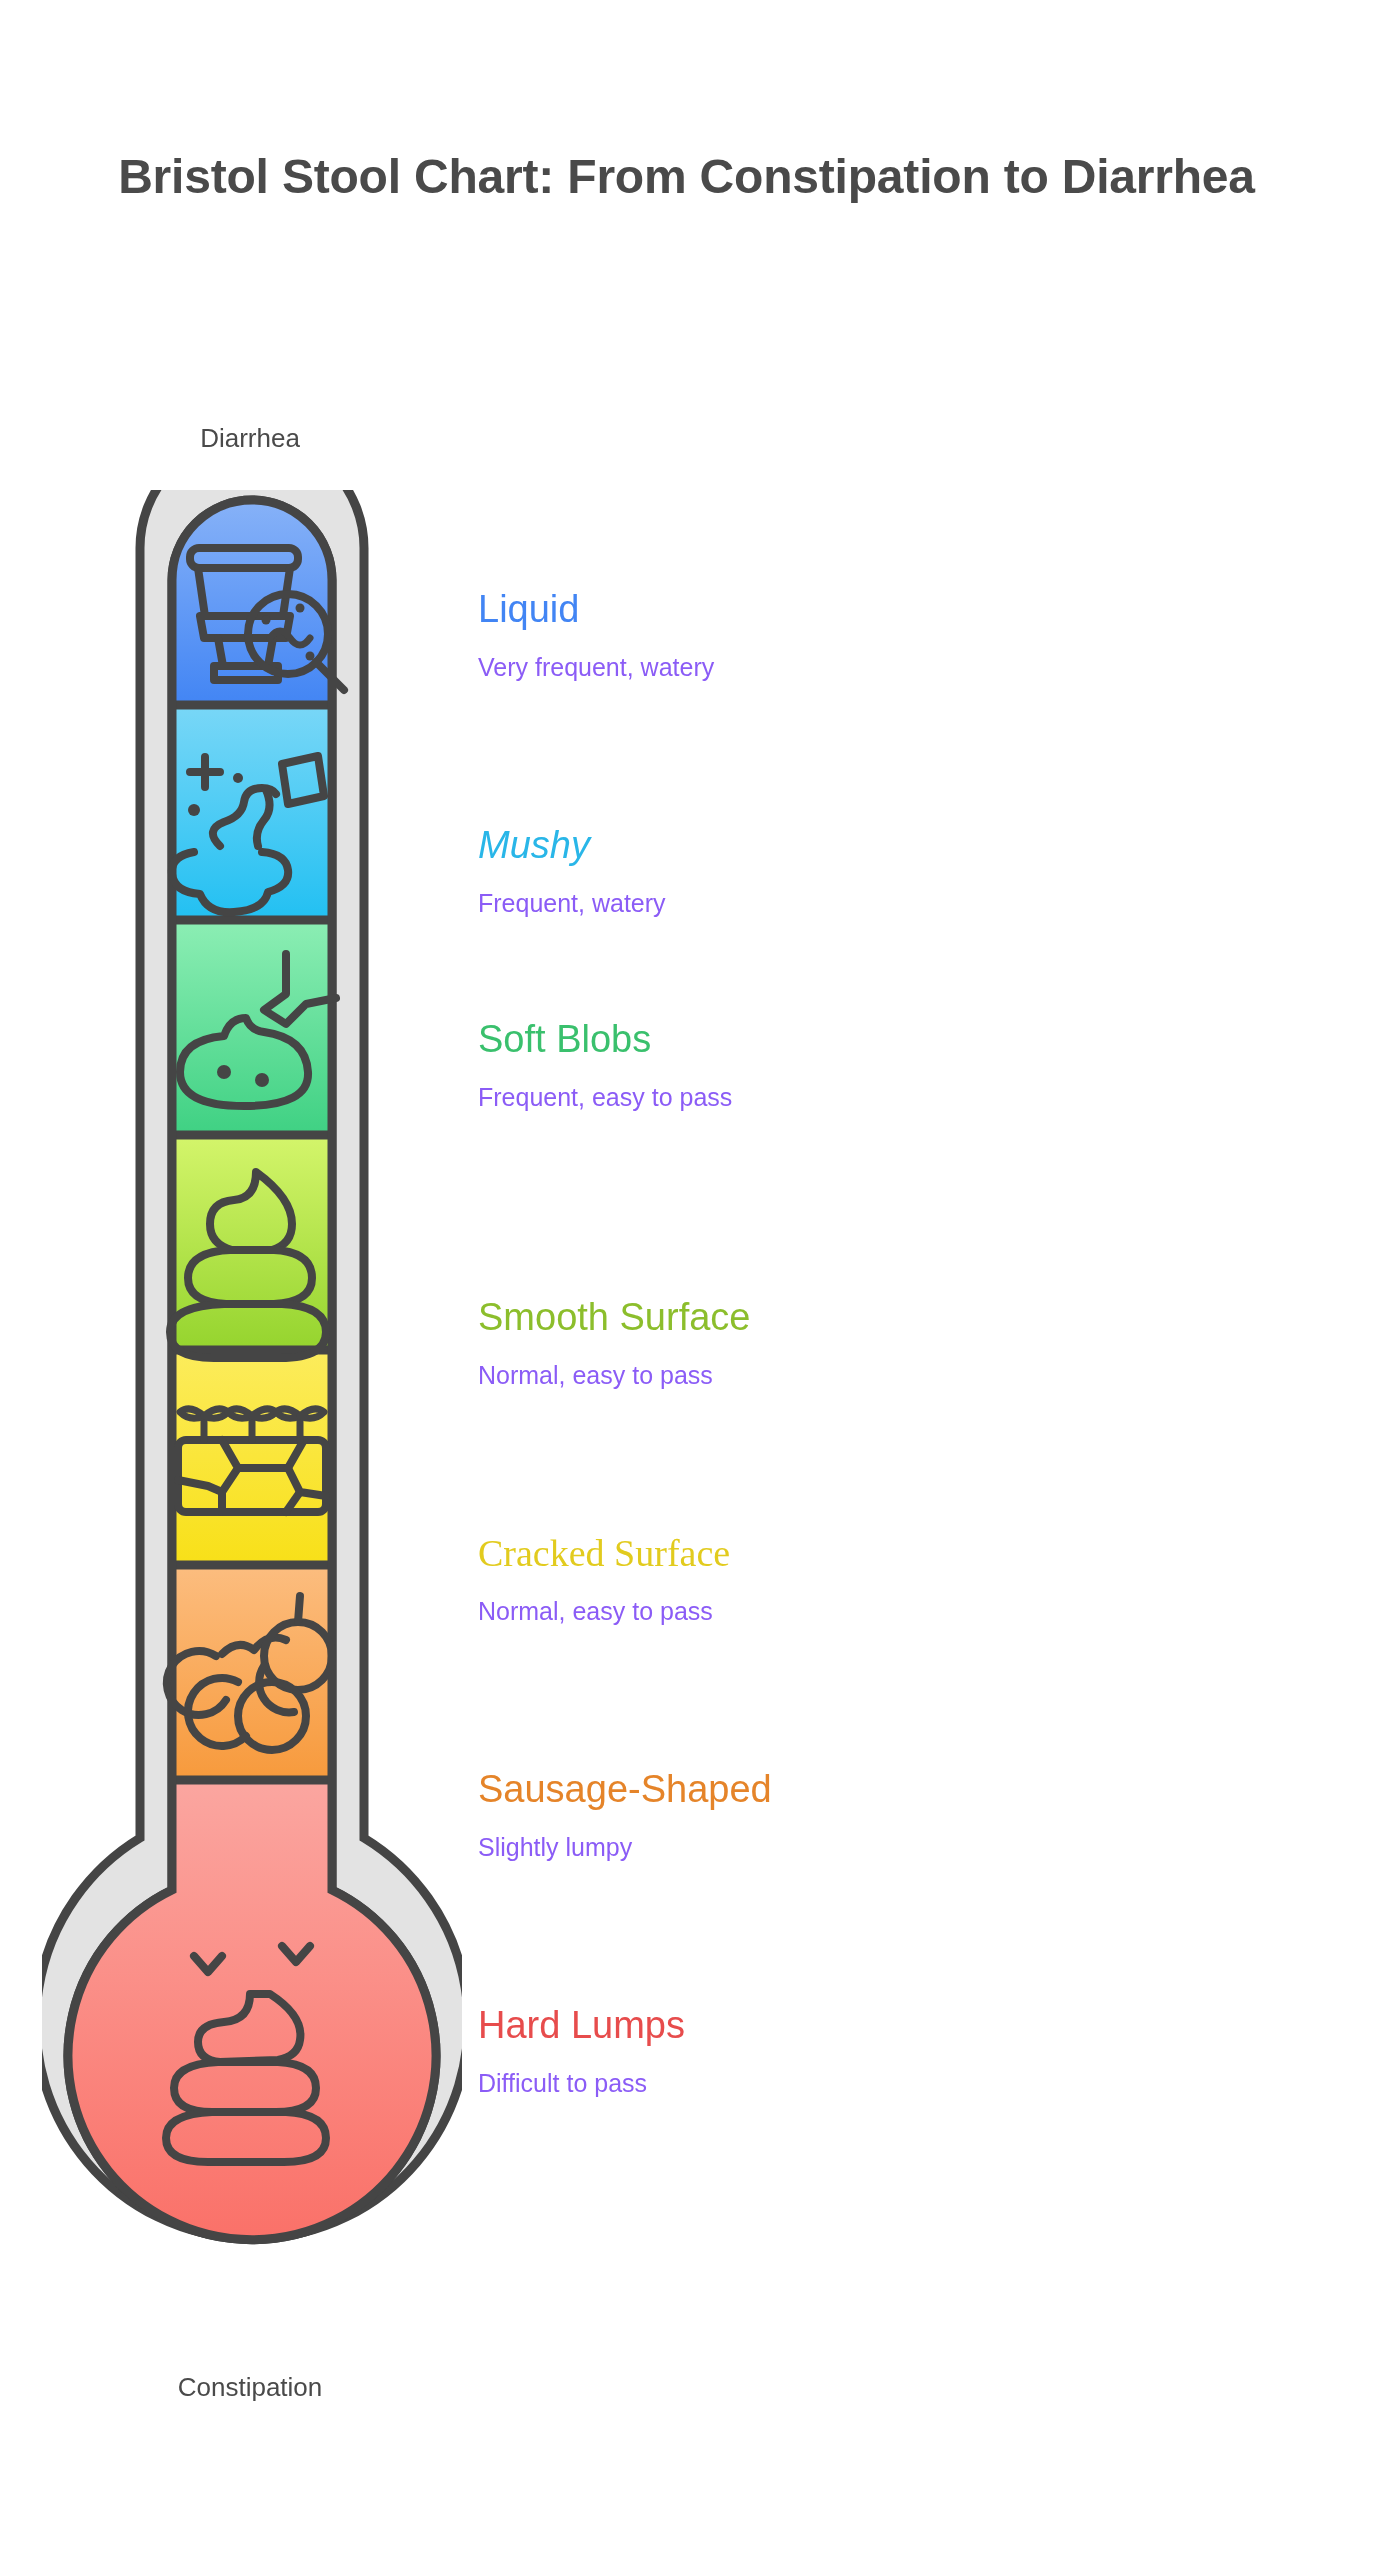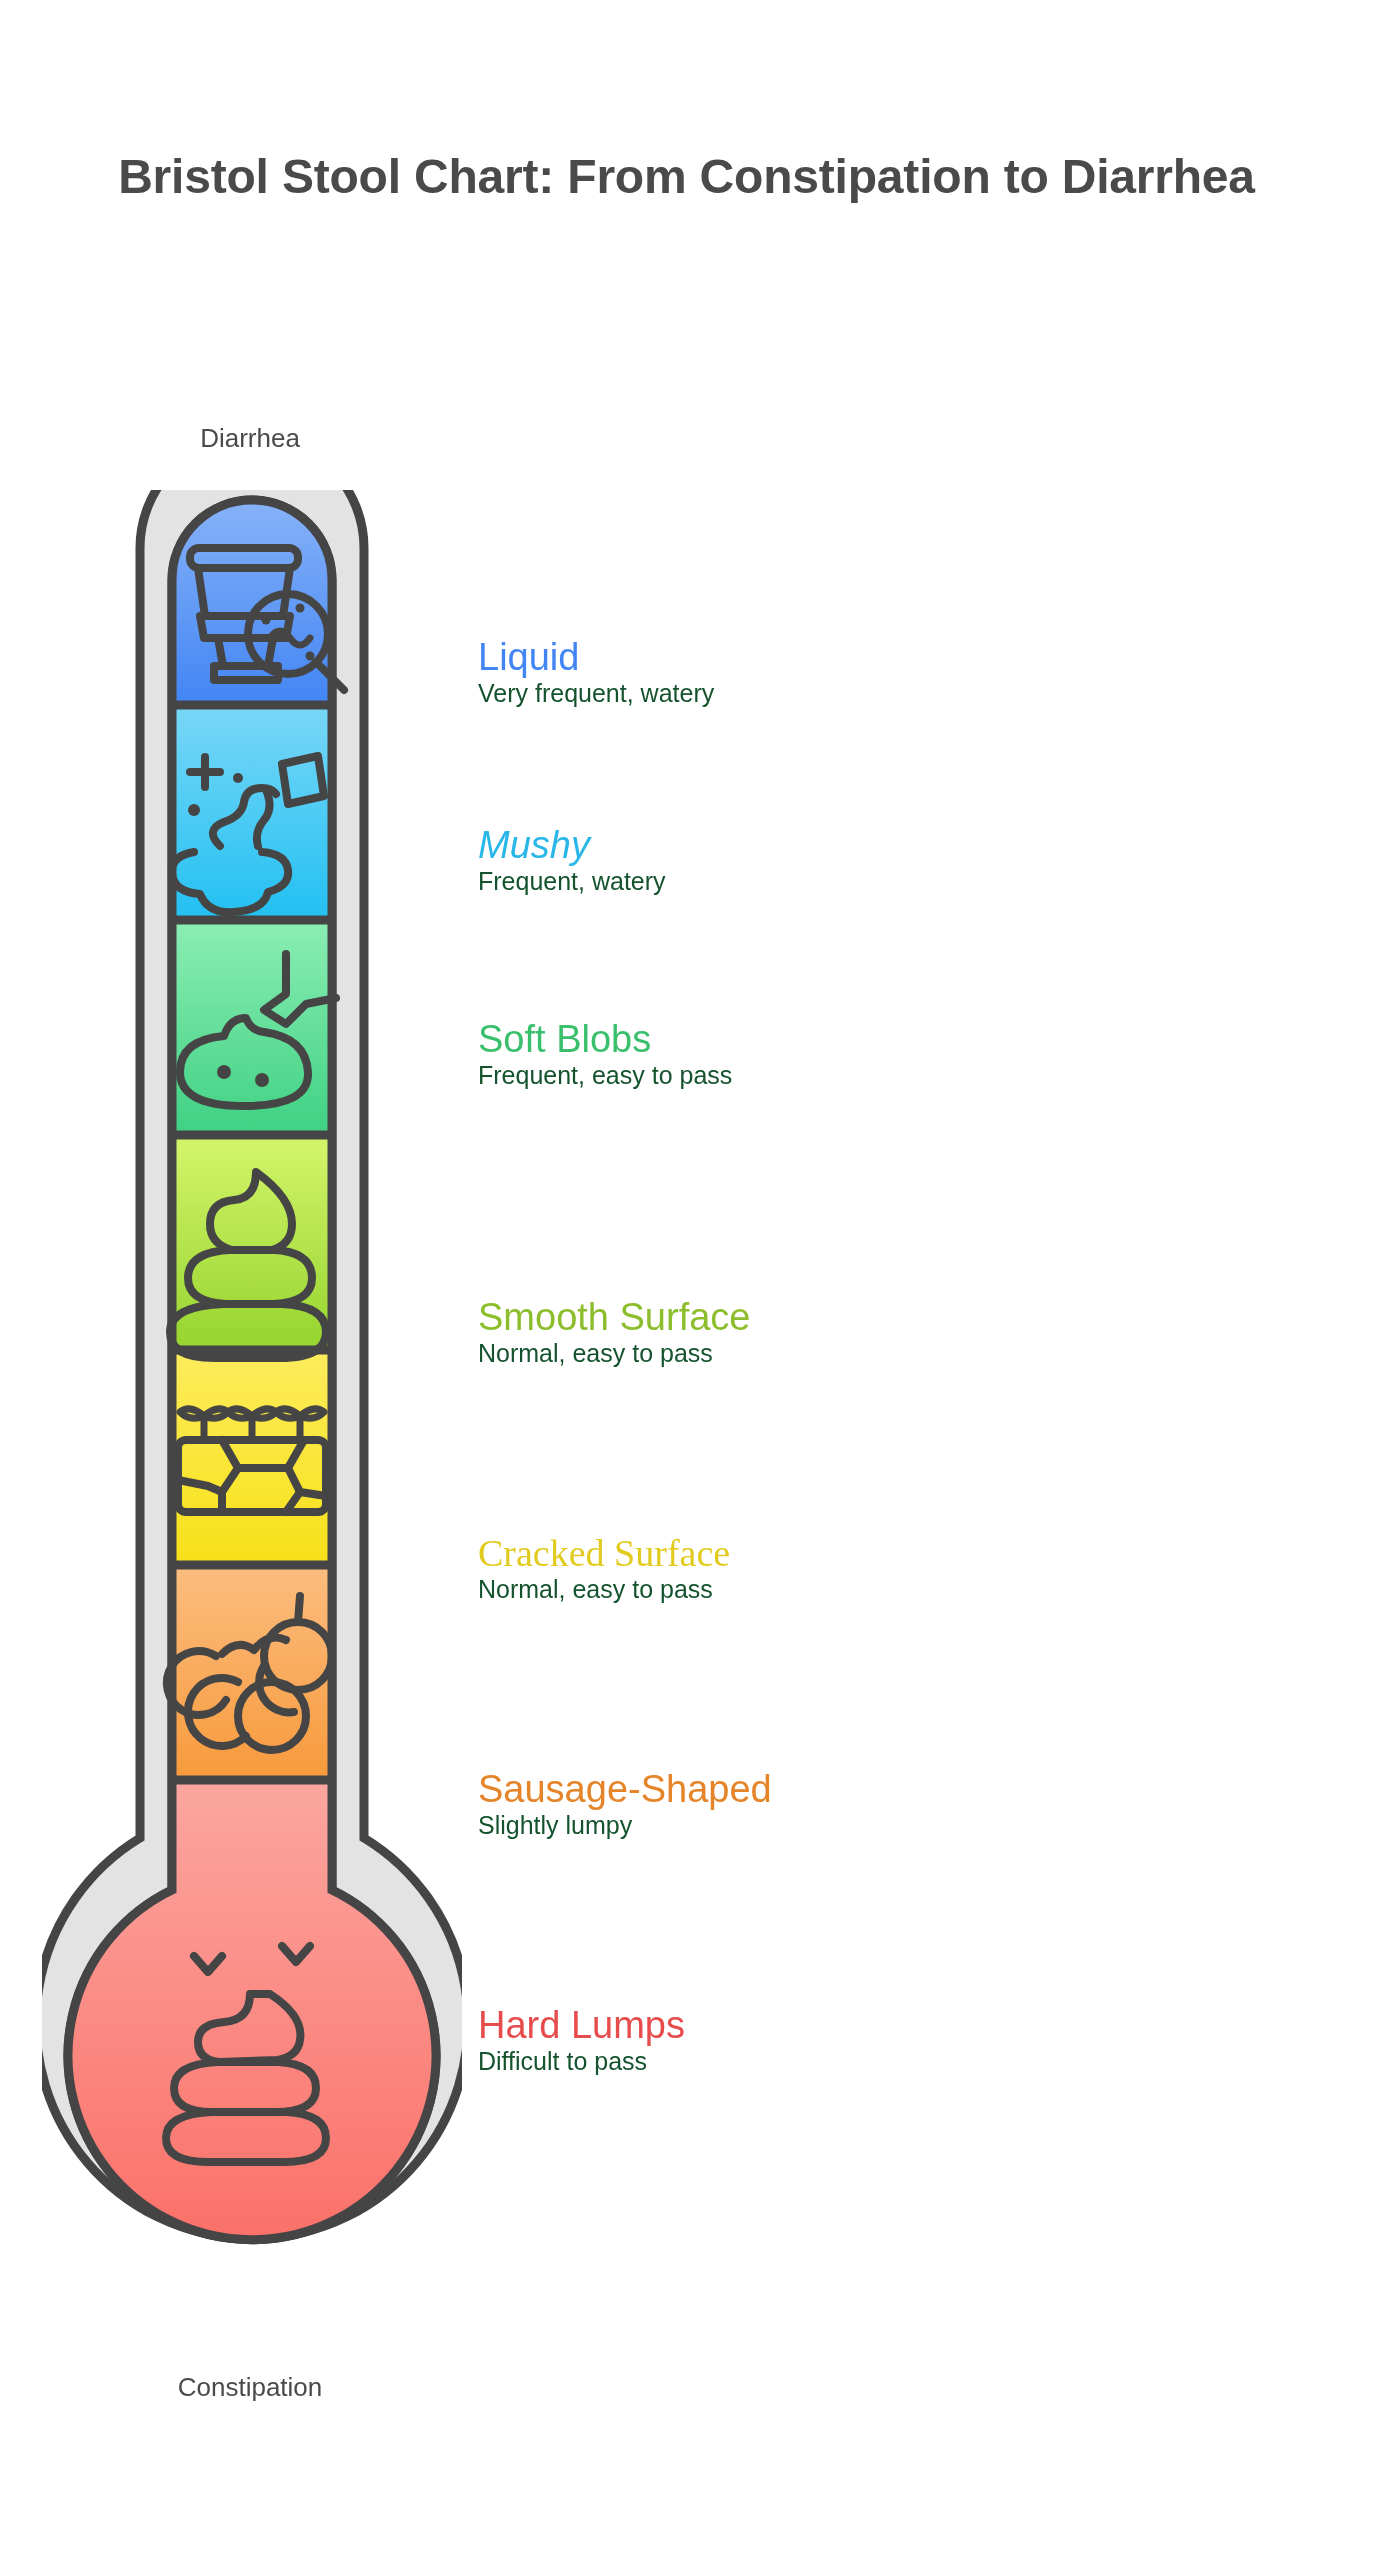--- a/index.html
+++ b/index.html
@@ -68,23 +68,24 @@
     position: absolute;
     left: 478px;
     width: 700px;
   }
   .entry-title {
     font-size: 38px;
     line-height: 1.05;
     white-space: nowrap;
   }
   .entry-desc {
+    margin-top: 22px;
     font-size: 25px;
     line-height: 1.2;
-    color: #14532d;
+    color: #8b5cf6;
     white-space: nowrap;
   }
 </style>
 </head>
 <body>
 
 <div id="page">
 
   <h1 id="title">Bristol Stool Chart: From Constipation to Diarrhea</h1>
 
@@ -251,21 +252,21 @@
 
         <path d="M 18 -56 q 34 22 30 46 q -2 16 -22 20 L -32 12 q -22 -2 -22 -20
                  q 0 -18 26 -20 q 26 -2 26 -28 Z"></path>
         <path d="M -34 12 L 26 12 q 38 2 38 26 q 0 24 -40 24 L -40 62 q -38 0 -38 -24 q 0 -24 44 -26 Z"></path>
         <path d="M -40 62 L 34 62 q 40 2 40 26 q 0 24 -42 24 L -44 112 q -42 0 -42 -24 q 0 -24 46 -26 Z"></path>
       </g>
     </g>
   </svg>
 
   <div class="entry" style="top:590px;">
-    <div class="entry-title" style="color:#4285f4;margin-top:48px;">Liquid</div>
+    <div class="entry-title" style="color:#4285f4;">Liquid</div>
     <div class="entry-desc">Very frequent, watery</div>
   </div>
 
   <div class="entry" style="top:826px;">
     <div class="entry-title" style="color:#29b6e8;font-style:italic;">Mushy</div>
     <div class="entry-desc">Frequent, watery</div>
   </div>
 
   <div class="entry" style="top:1020px;">
     <div class="entry-title" style="color:#3ac06d;">Soft Blobs</div>

